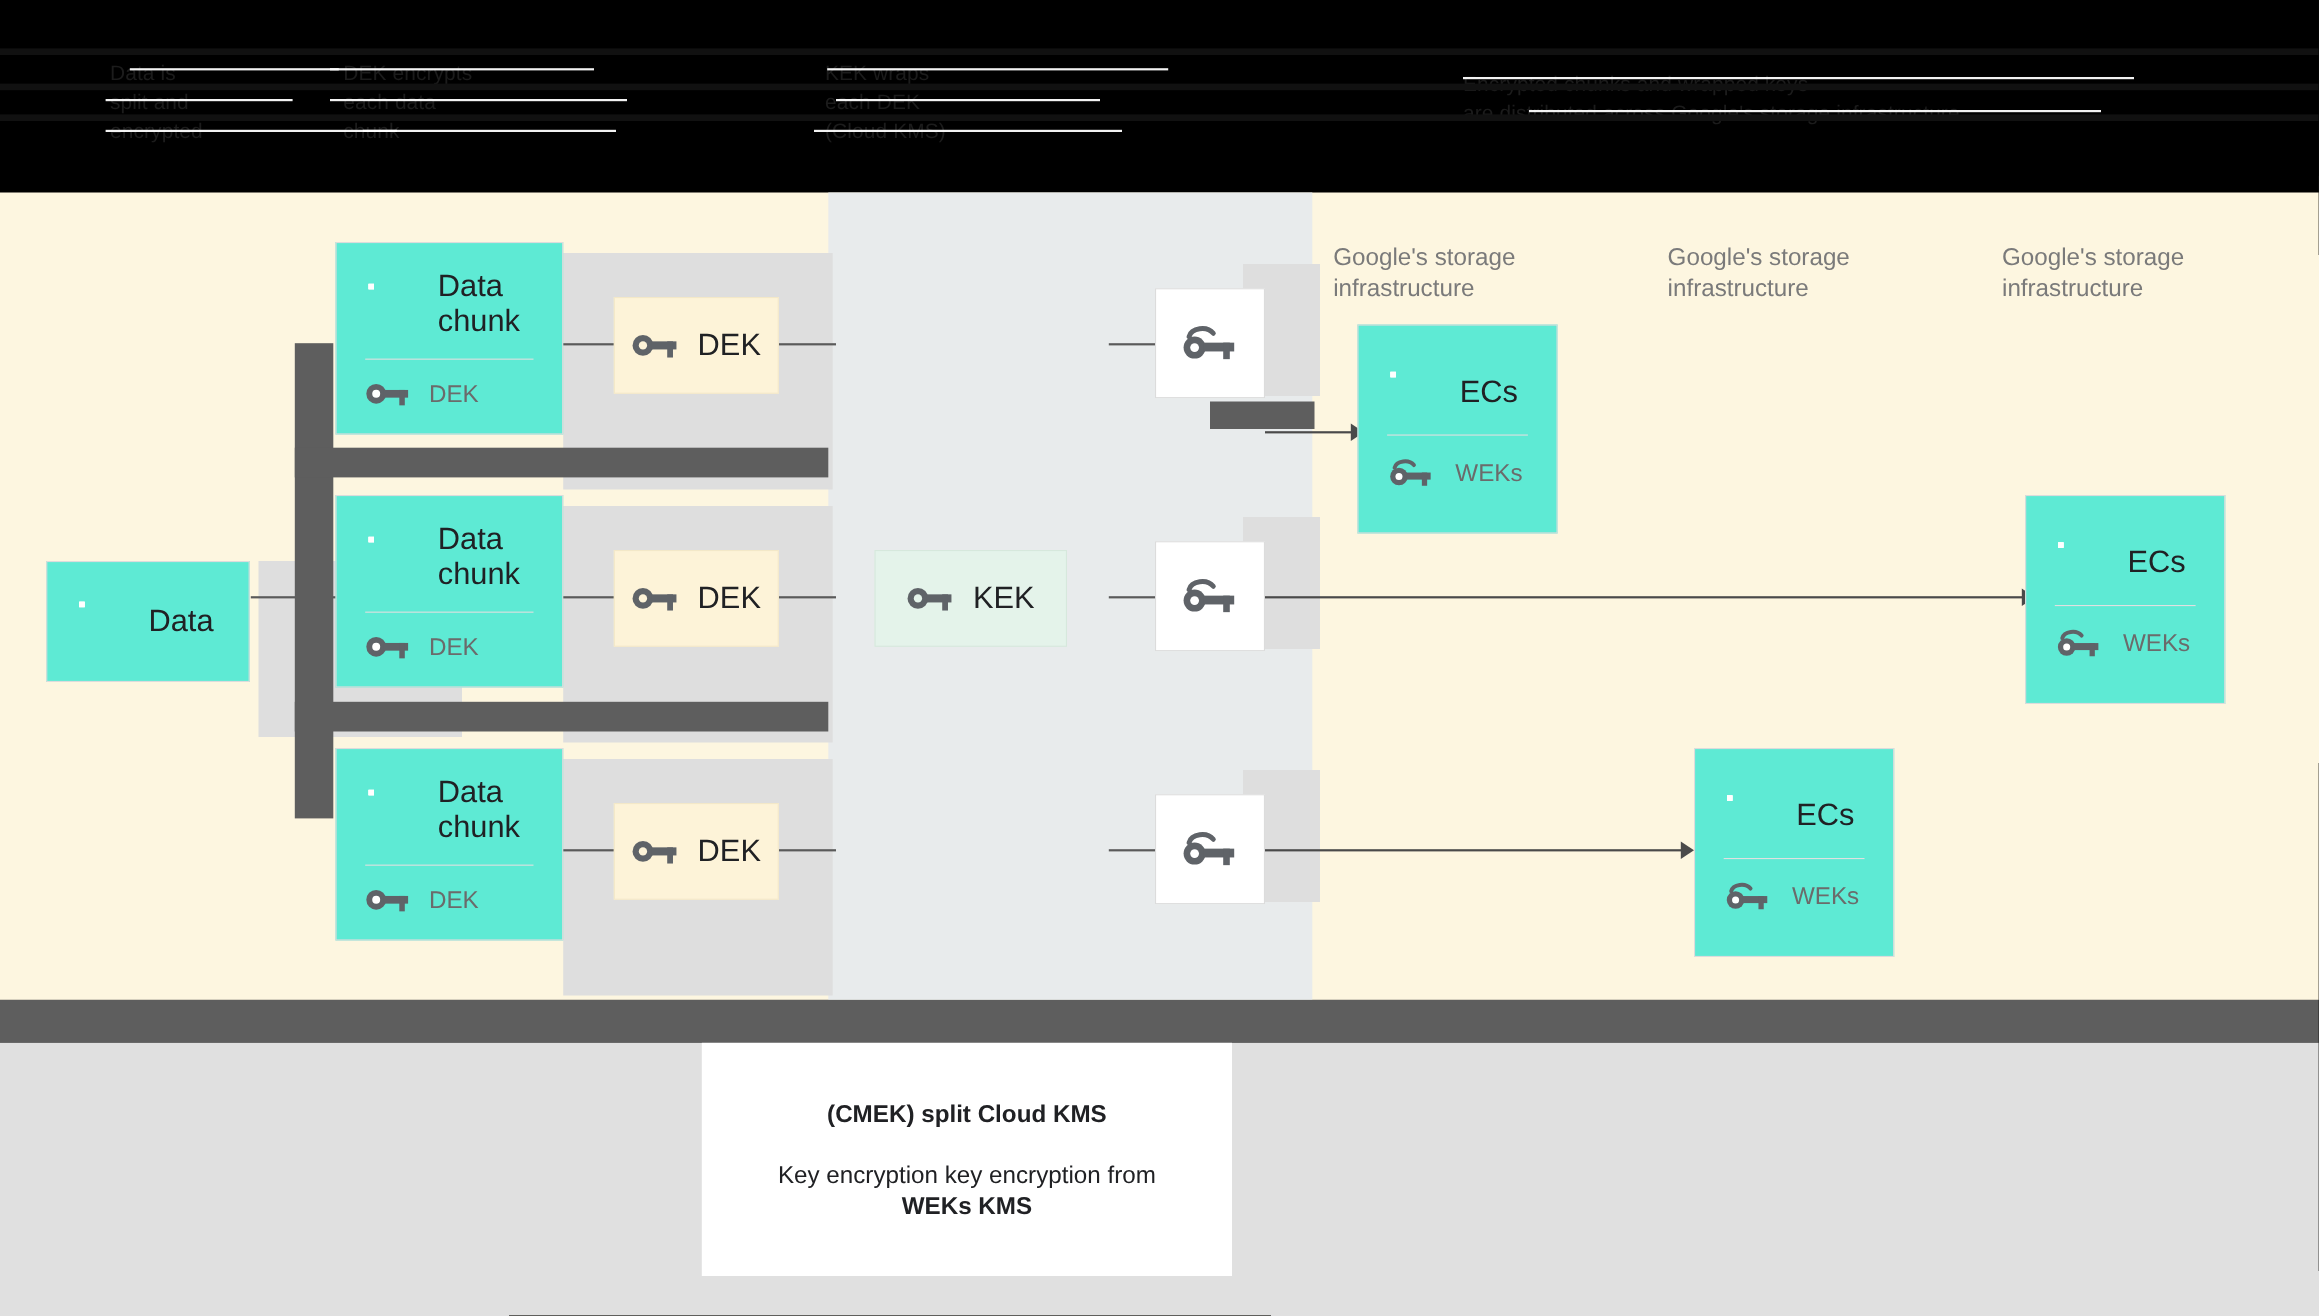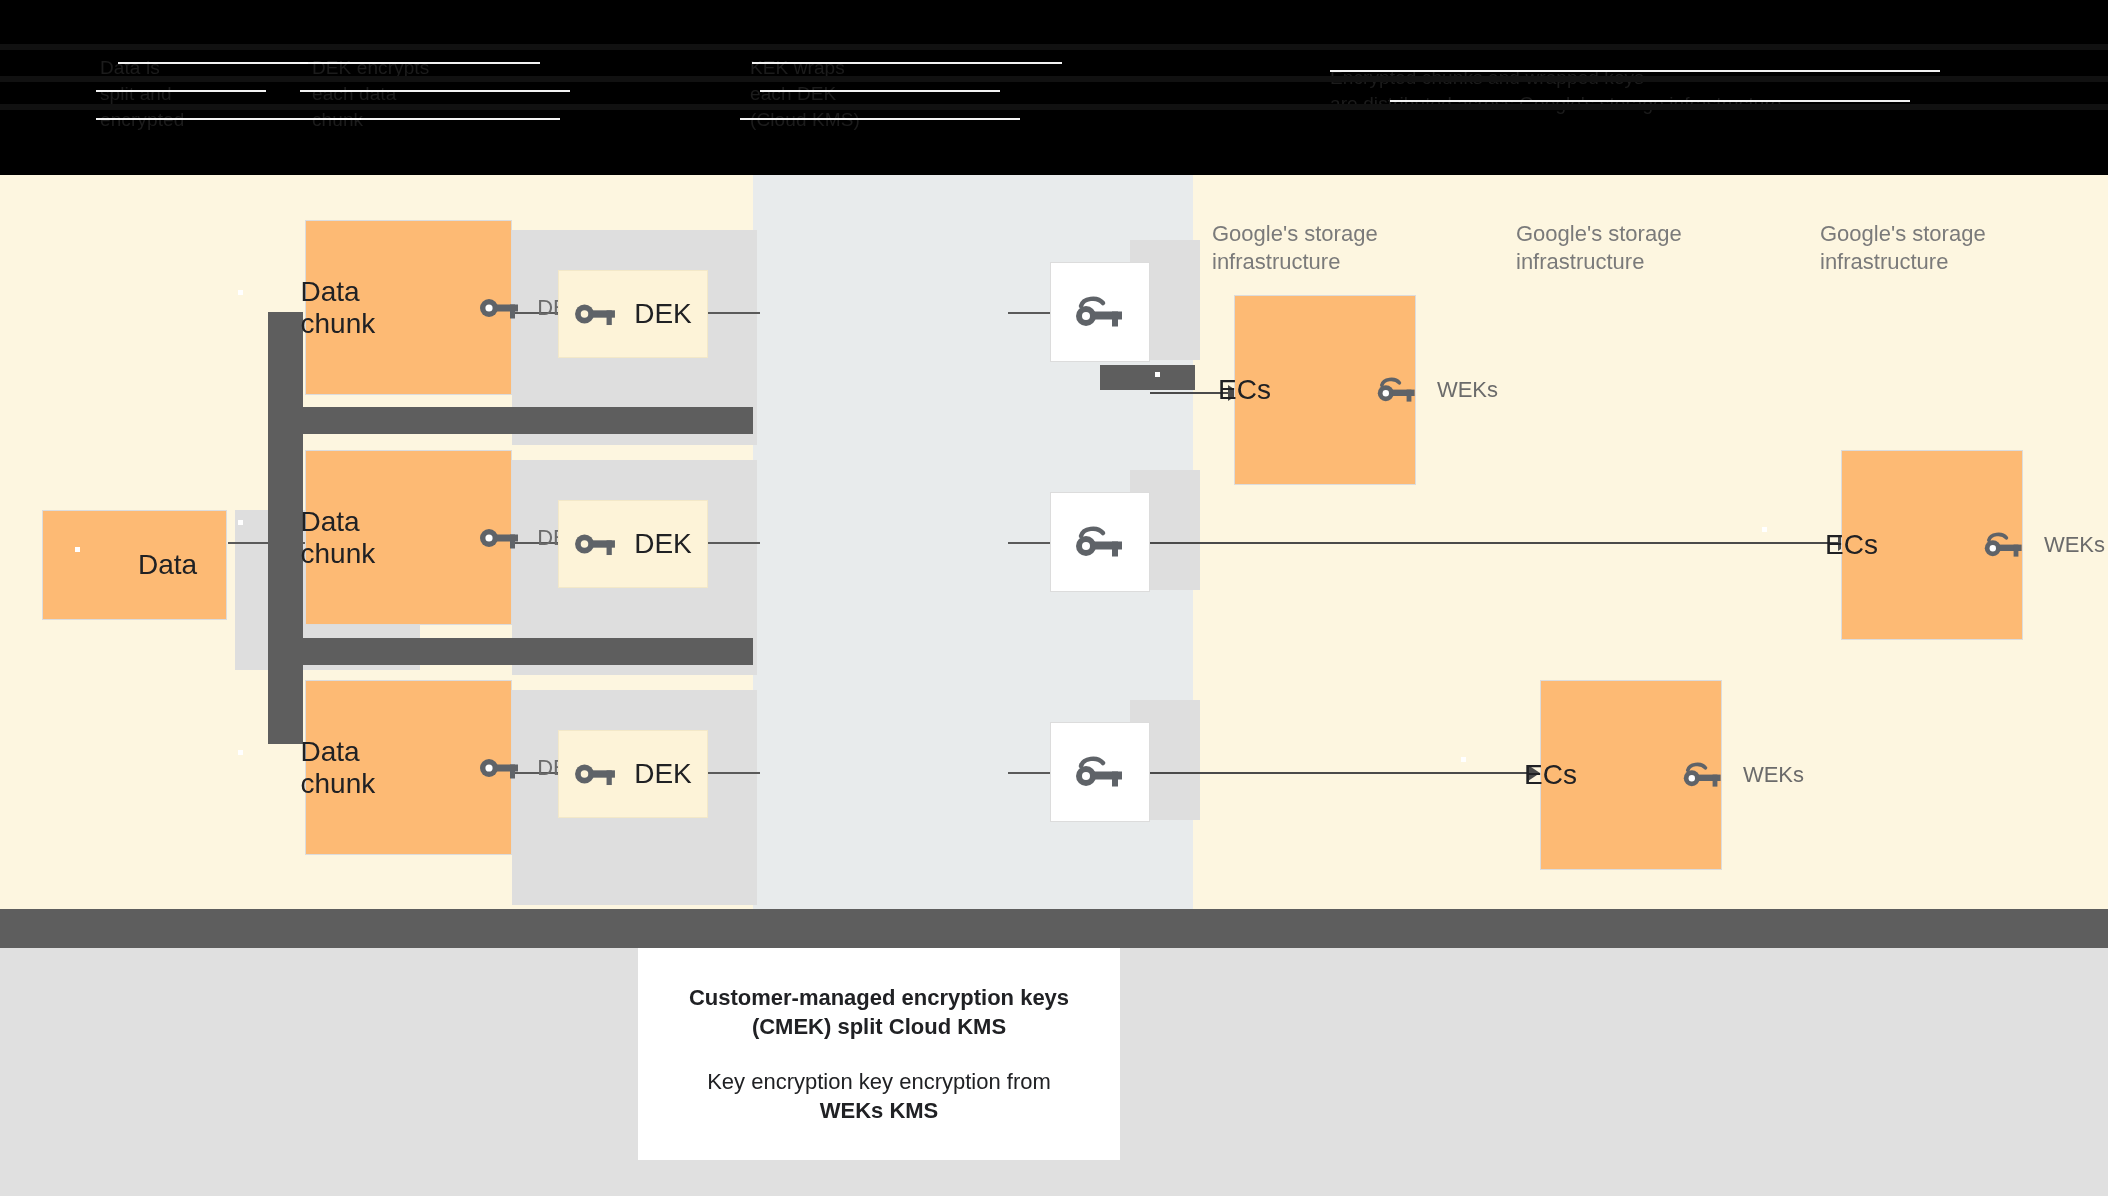--- a/index.html
+++ b/index.html
@@ -46,22 +46,22 @@
   .arrow-head {
     position:absolute; width:0; height:0;
     border-top:8px solid transparent;
     border-bottom:8px solid transparent;
     border-left:12px solid #4a4a4a;
   }
   .arrow-line { position:absolute; background:#4a4a4a; height:2px; }
 
   
   .card {
-    position:absolute; background:#fdba74; border:1px solid #dcdcdc;
-    display:flex; flex-direction:row; justify-content:center;
+    position:absolute; background:#5eead4; border:1px solid #dcdcdc;
+    display:flex; flex-direction:column; justify-content:center;
   }
   .card-row { display:flex; align-items:center; gap:18px; padding:0 26px; }
   .card-title { font-size:28px; color:#202124; line-height:32px; }
   .card-sep { height:1px; background:#e0e0e0; margin:18px 26px; }
   .card-sub { font-size:22px; color:#6b6b6b; }
 
   .keybox {
     position:absolute; background:#fdf3d8; border:1px solid #f3e8c8;
     display:flex; align-items:center; justify-content:center; gap:18px;
   }
@@ -284,20 +284,29 @@
   <div class="keybox" style="left:558px; top:555px; width:150px; height:88px;">
     <svg class="key-icon" width="42" height="28" viewBox="0 0 40 26">
       <circle cx="10" cy="13" r="9" fill="#5f6368"></circle>
         <circle cx="10" cy="13" r="3.6" fill="#fdf3d8"></circle>
       <rect x="17" y="9.5" width="22" height="7" fill="#5f6368"></rect>
         <rect x="31" y="9.5" width="5" height="14" fill="#5f6368"></rect>
     </svg>
     <span class="label">DEK</span>
   </div>
 
+  <div class="kekbox" style="left:795px; top:325px; width:175px; height:88px;">
+    <svg class="key-icon" width="42" height="28" viewBox="0 0 40 26">
+      <circle cx="10" cy="13" r="9" fill="#5f6368"></circle>
+        <circle cx="10" cy="13" r="3.6" fill="#e4f3ea"></circle>
+      <rect x="17" y="9.5" width="22" height="7" fill="#5f6368"></rect>
+        <rect x="31" y="9.5" width="5" height="14" fill="#5f6368"></rect>
+    </svg>
+    <span class="label">KEK</span>
+  </div>
 
   <div class="keyonly" style="left:1050px; top:87px; width:100px; height:100px;">
     <svg width="54" height="40" viewBox="0 0 54 40">
       <path d="M8 14 A12 9 0 0 1 30 11" stroke="#5f6368" stroke-width="4.5" fill="none" stroke-linecap="round"></path>
       <circle cx="13" cy="24" r="10" fill="#5f6368"></circle>
         <circle cx="13" cy="24" r="4" fill="#fff"></circle>
       <rect x="21" y="19.5" width="28" height="8" fill="#5f6368"></rect>
         <rect x="39" y="19.5" width="6" height="15" fill="#5f6368"></rect>
     </svg>
   </div>
@@ -388,18 +397,17 @@
       <span class="card-sub">WEKs</span>
     </div>
   </div>
 
 </div>
 
 <div id="footer-bar"></div>
 <div id="footer"></div>
 
 <div id="caption">
-  <div class="cap-strong">Customer-managed encryption keys</div>
   <div class="cap-strong">(CMEK) split Cloud KMS</div>
   <div class="cap-gap"></div>
   <div class="cap-normal">Key encryption key encryption from</div>
   <div class="cap-normal"><b>WEKs KMS</b></div>
 </div>
 
 </body></html>

